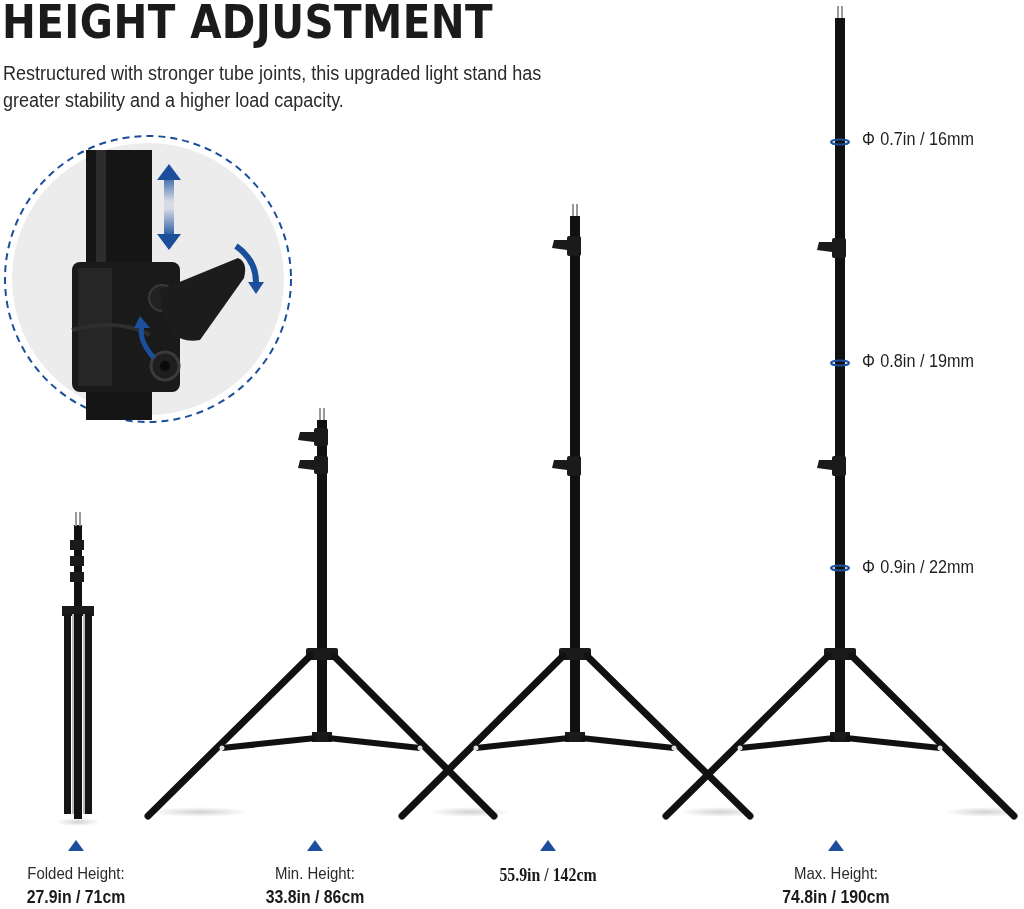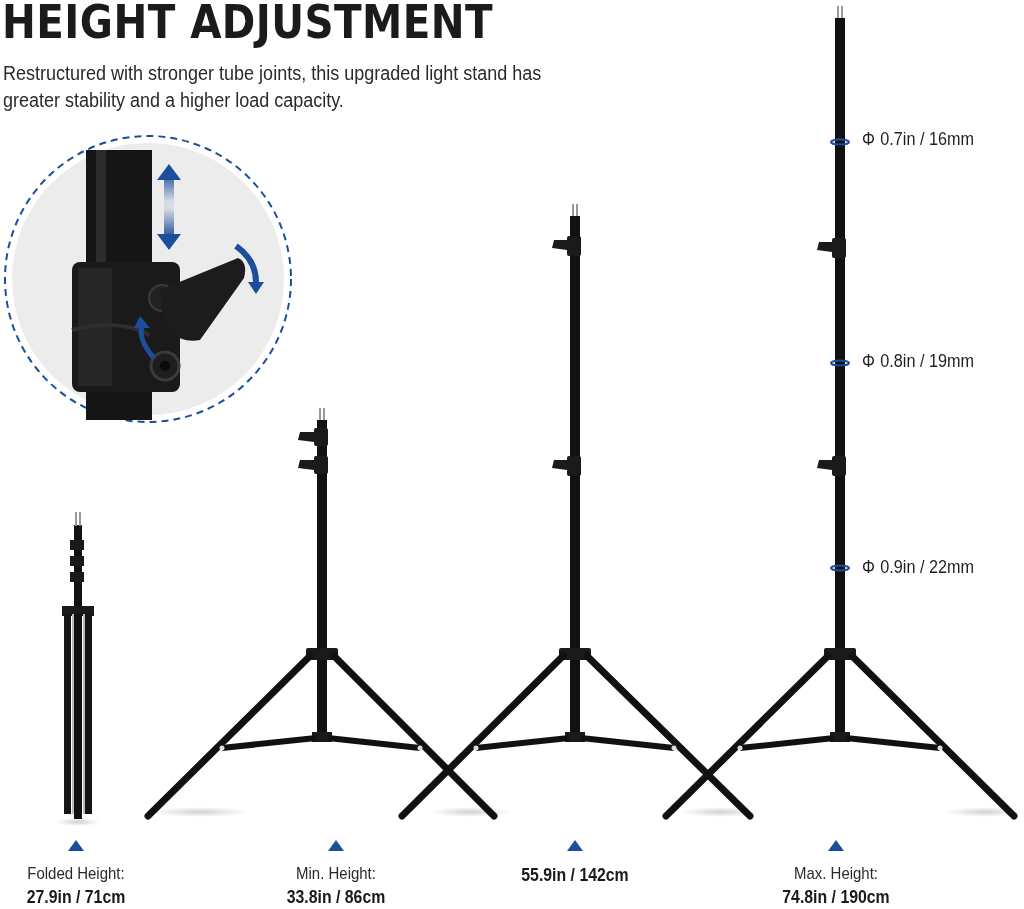--- a/index.html
+++ b/index.html
@@ -148,26 +148,26 @@
 </div>
 <div class="dim-label" style="top:557px;">
   <span class="phi">Φ</span><span>0.9in / 22mm</span>
 </div>
 
 <div class="cap" style="left:-24px;">
   <div class="tri"></div>
   <div class="lbl">Folded Height:</div>
   <div class="val">27.9in / 71cm</div>
 </div>
-<div class="cap" style="left:236px;">
+<div class="cap" style="left:215px;">
   <div class="tri"></div>
   <div class="lbl">Min. Height:</div>
   <div class="val">33.8in / 86cm</div>
 </div>
-<div class="cap" style="left:475px;">
+<div class="cap" style="left:448px;font-family:Liberation Serif, serif;">
   <div class="tri"></div>
   <div class="val">55.9in / 142cm</div>
 </div>
 <div class="cap" style="left:736px;">
   <div class="tri"></div>
   <div class="lbl">Max. Height:</div>
   <div class="val">74.8in / 190cm</div>
 </div>
 
 </body></html>

